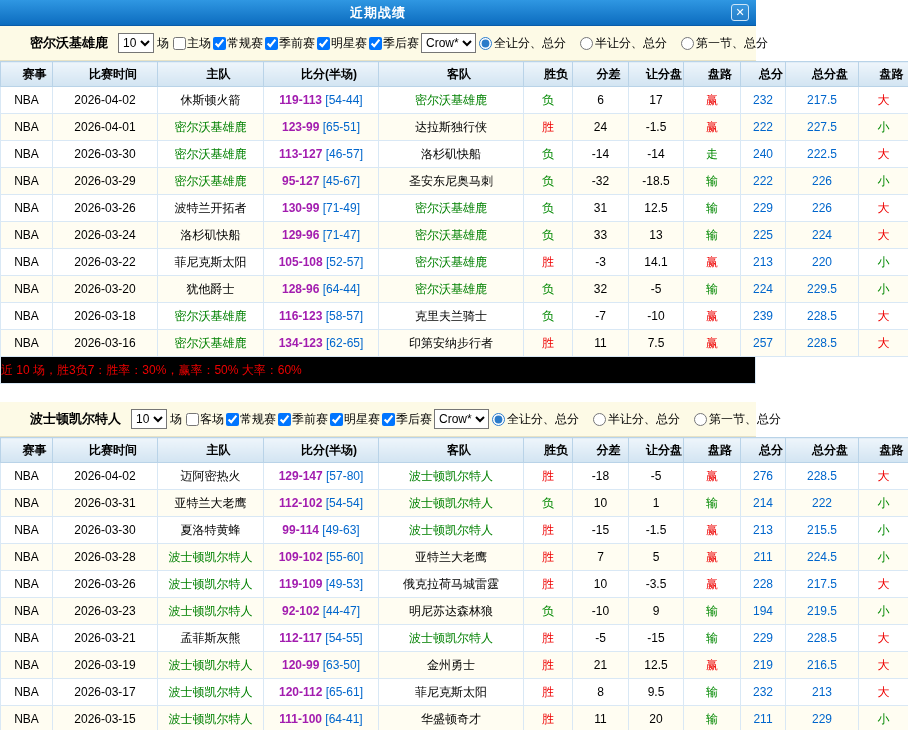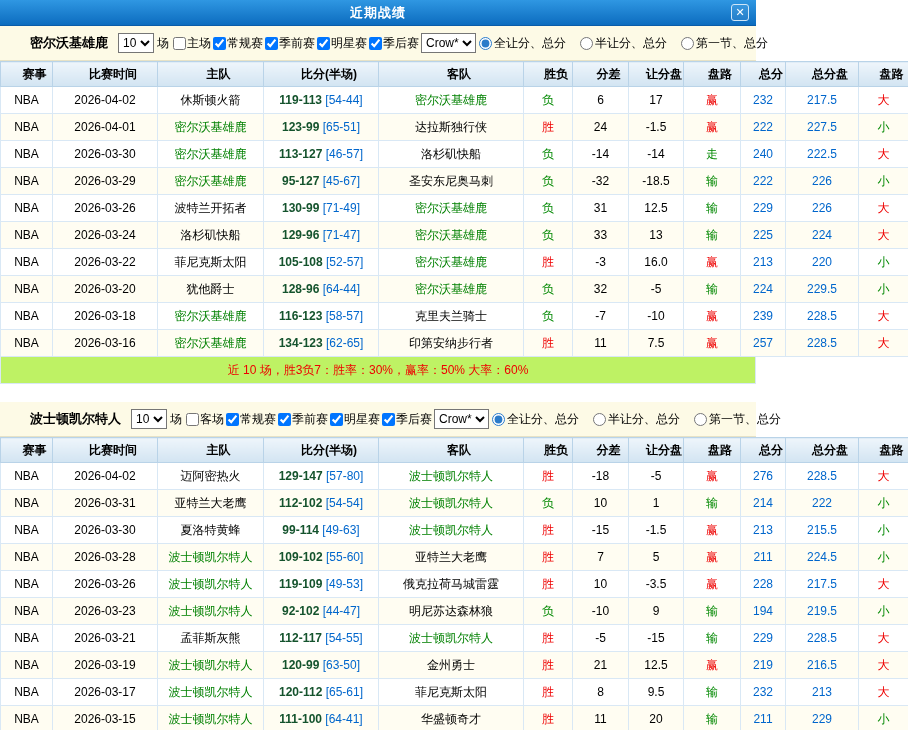--- a/index.html
+++ b/index.html
@@ -67,32 +67,32 @@
   table.results td {
     height:27px;
     border:1px solid #d9e8f5;
     text-align:center;
     font-size:12px;
     overflow:hidden; white-space:nowrap;
   }
   tr.odd  { background:#ffffff; }
   tr.even { background:#fffdf2; }
 
-  .score { font-weight:bold; color:#14532d; }
+  .score { font-weight:bold; color:#a21caf; }
   .half  { color:var(--blue,#0066cc); }
   .c-red   { color:var(--red,#ee0000); }
   .c-green { color:var(--green,#008800); }
   .c-blue  { color:var(--blue,#0066cc); }
   .team-focus { color:var(--team,#008000); }
 
   .summary {
     height:27px; line-height:27px;
-    text-align:center;
+    text-align:left;
     color:var(--red,#ee0000);
-    background:#bef264;
+    background:#000000;
     border:1px solid #d9e8f5; border-top:none;
     font-size:12px;
   }
 
   .section + .section { margin-top:18px; }
   .section:first-of-type { margin-top:1px; }
 </style>
 </head>
 <body>
 
@@ -268,21 +268,21 @@
             <td class="c-red">大</td>
           </tr>
           <tr class="odd">
             <td>NBA</td>
             <td>2026-03-22</td>
             <td>菲尼克斯太阳</td>
             <td><span class="score">105-108</span> <span class="half">[52-57]</span></td>
             <td class="team-focus">密尔沃基雄鹿</td>
             <td class="c-red">胜</td>
             <td>-3</td>
-            <td>16.0</td>
+            <td>14.1</td>
             <td class="c-red">赢</td>
             <td class="c-blue">213</td>
             <td class="c-blue">220</td>
             <td class="c-green">小</td>
           </tr>
           <tr class="even">
             <td>NBA</td>
             <td>2026-03-20</td>
             <td>犹他爵士</td>
             <td><span class="score">128-96</span> <span class="half">[64-44]</span></td>

